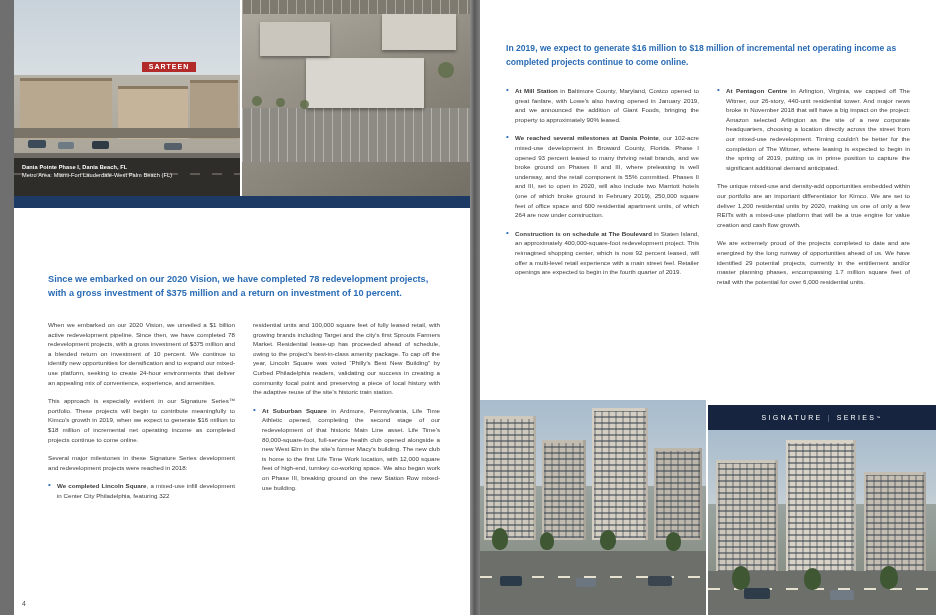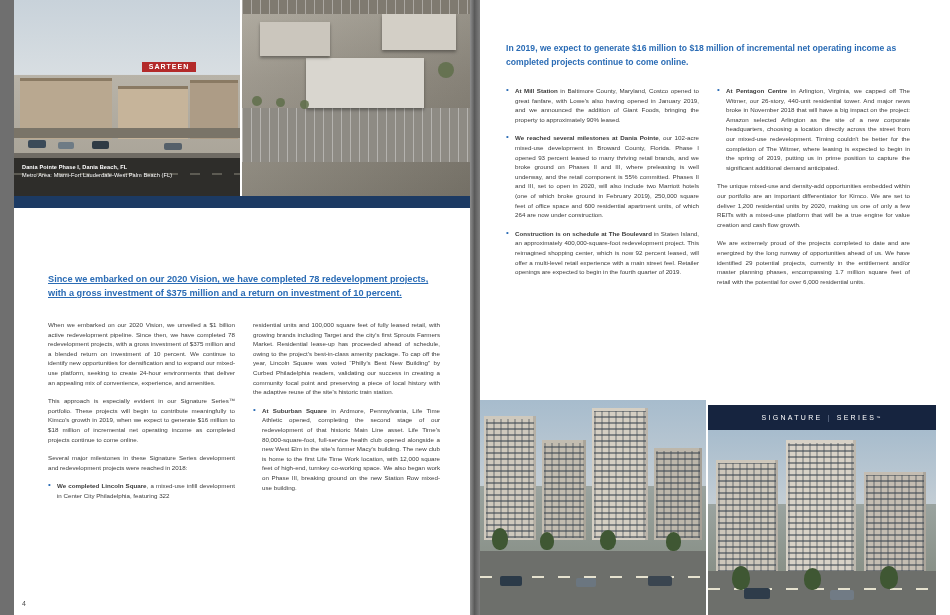--- a/index.html
+++ b/index.html
@@ -141,21 +141,20 @@
   }
   .subhead {
     position: absolute;
     left: 34px;
     top: 272px;
     width: 388px;
     color: #2b6cb5;
     font-size: 9.2px;
     line-height: 14px;
     font-weight: bold;
-    text-decoration: underline;
   }
   .cols {
     position: absolute;
     left: 34px;
     top: 320px;
     width: 392px;
     height: 275px;
     display: flex;
     gap: 18px;
   }

